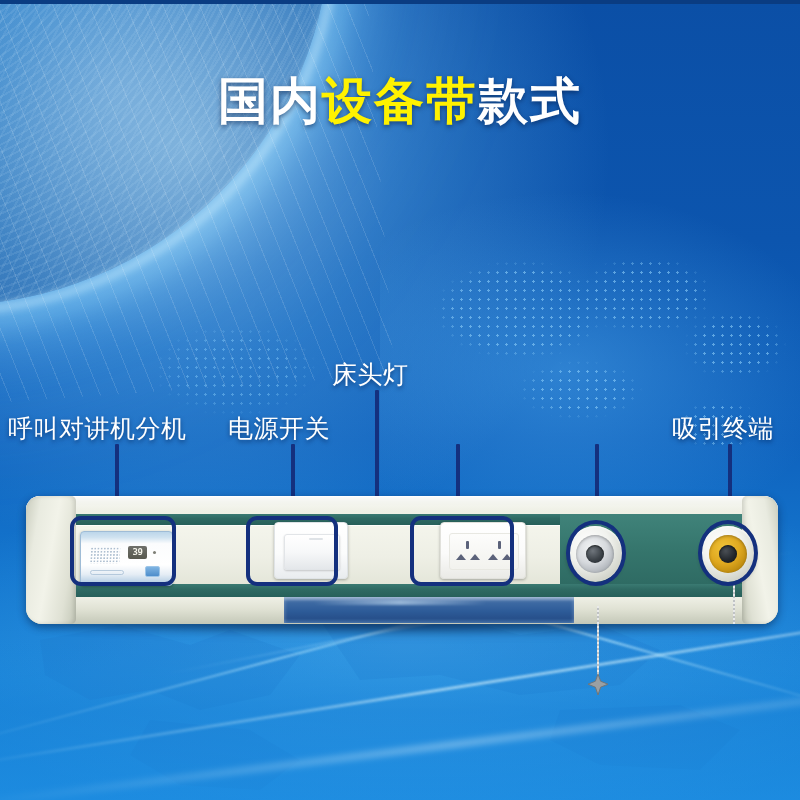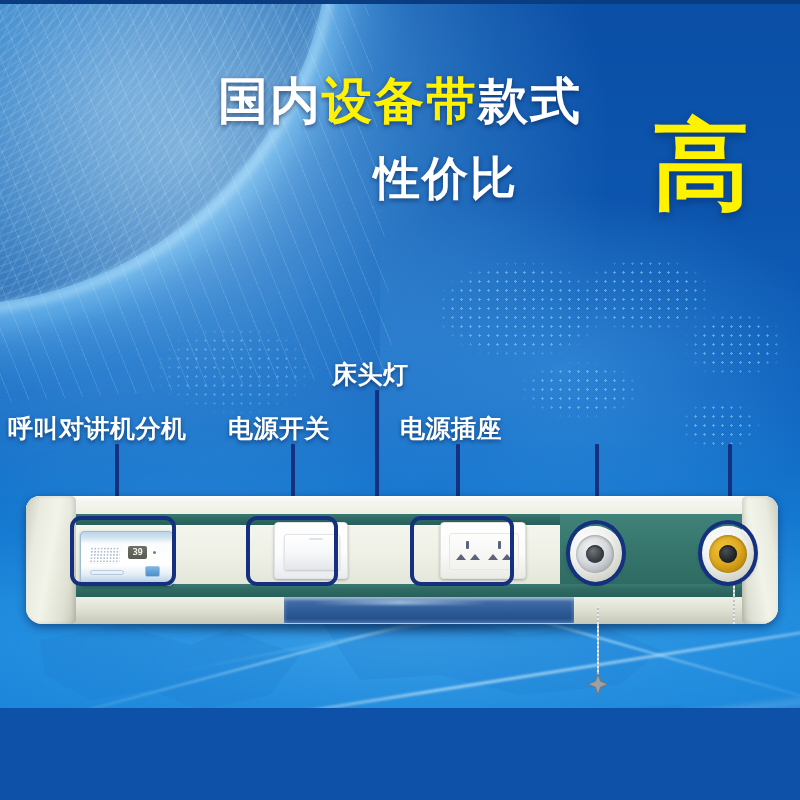--- a/index.html
+++ b/index.html
@@ -4,21 +4,21 @@
 <style>
   * { margin:0; padding:0; box-sizing:border-box; }
   html,body { width:800px; height:800px; overflow:hidden; }
   body {
     font-family:"Liberation Sans","DejaVu Sans",sans-serif;
     background:#0d52a8;
     position:relative;
   }
 
   
-  #stage { position:absolute; inset:0; width:800px; height:708px; overflow:hidden; }
+  #stage { position:absolute; inset:0; width:800px; height:800px; overflow:hidden; }
 
   .bg-base {
     position:absolute; inset:0;
     background:
       linear-gradient(180deg,#0b4fa6 0%,#0c55ae 30%,#0f62bd 55%,#1477cf 72%,#1b86da 85%,#1d8ade 100%);
   }
   
   .bg-glow-a {
     position:absolute; left:-260px; top:-300px; width:900px; height:900px;
     background:radial-gradient(circle at 50% 50%, rgba(180,230,255,.55) 0%, rgba(120,200,250,.30) 32%, rgba(30,120,210,0) 66%);
@@ -136,21 +136,21 @@
   }
   .hl-gao {
     position:absolute; left:652px; top:-18px;
     font-size:98px; font-weight:bold; color:#fff200; line-height:1;
     text-shadow:0 3px 8px rgba(0,25,70,.45);
   }
 
   
   .label {
     position:absolute;
-    font-size:25px; font-weight:bold; color:#ffffff;
+    font-size:25px; font-weight:normal; color:#ffffff;
     letter-spacing:.5px; white-space:nowrap;
     text-shadow:0 2px 4px rgba(0,25,70,.6);
   }
   .lead {
     position:absolute;
     width:4px; background:#14307e;
     border-radius:1px;
   }
 
   
@@ -379,30 +379,26 @@
   <div class="streak s1"></div>
   <div class="streak s2"></div>
   <div class="streak s3"></div>
   <div class="streak s4"></div>
   <div class="streak s5"></div>
   <div class="bottom-fade"></div>
   <div class="top-band"></div>
 
   <div class="headline">
     <div class="hl-row1"><span class="hl-w">国内</span><span class="hl-y">设备带</span><span class="hl-w">款式</span></div>
-    <div class="hl-row2">
-      <span class="hl-xingjiabi">性价比</span>
-      <span class="hl-gao">高</span>
-    </div>
   </div>
 
   <div class="label" style="left:8px;  top:412px;">呼叫对讲机分机</div>
   <div class="label" style="left:228px; top:412px;">电源开关</div>
   <div class="label" style="left:332px; top:358px;">床头灯</div>
-  <div class="label" style="left:400px; top:412px;">电源插座</div>
+  <div class="label" style="left:672px; top:412px;">吸引终端</div>
 
   <div class="lead" style="left:115px; top:444px; height:78px;"></div>
   <div class="lead" style="left:291px; top:444px; height:78px;"></div>
   <div class="lead" style="left:375px; top:390px; height:223px;"></div>
   <div class="lead" style="left:456px; top:444px; height:78px;"></div>
   <div class="lead" style="left:595px; top:444px; height:86px;"></div>
   <div class="lead" style="left:728px; top:444px; height:86px;"></div>
 
   <div class="panel-wrap">
 

